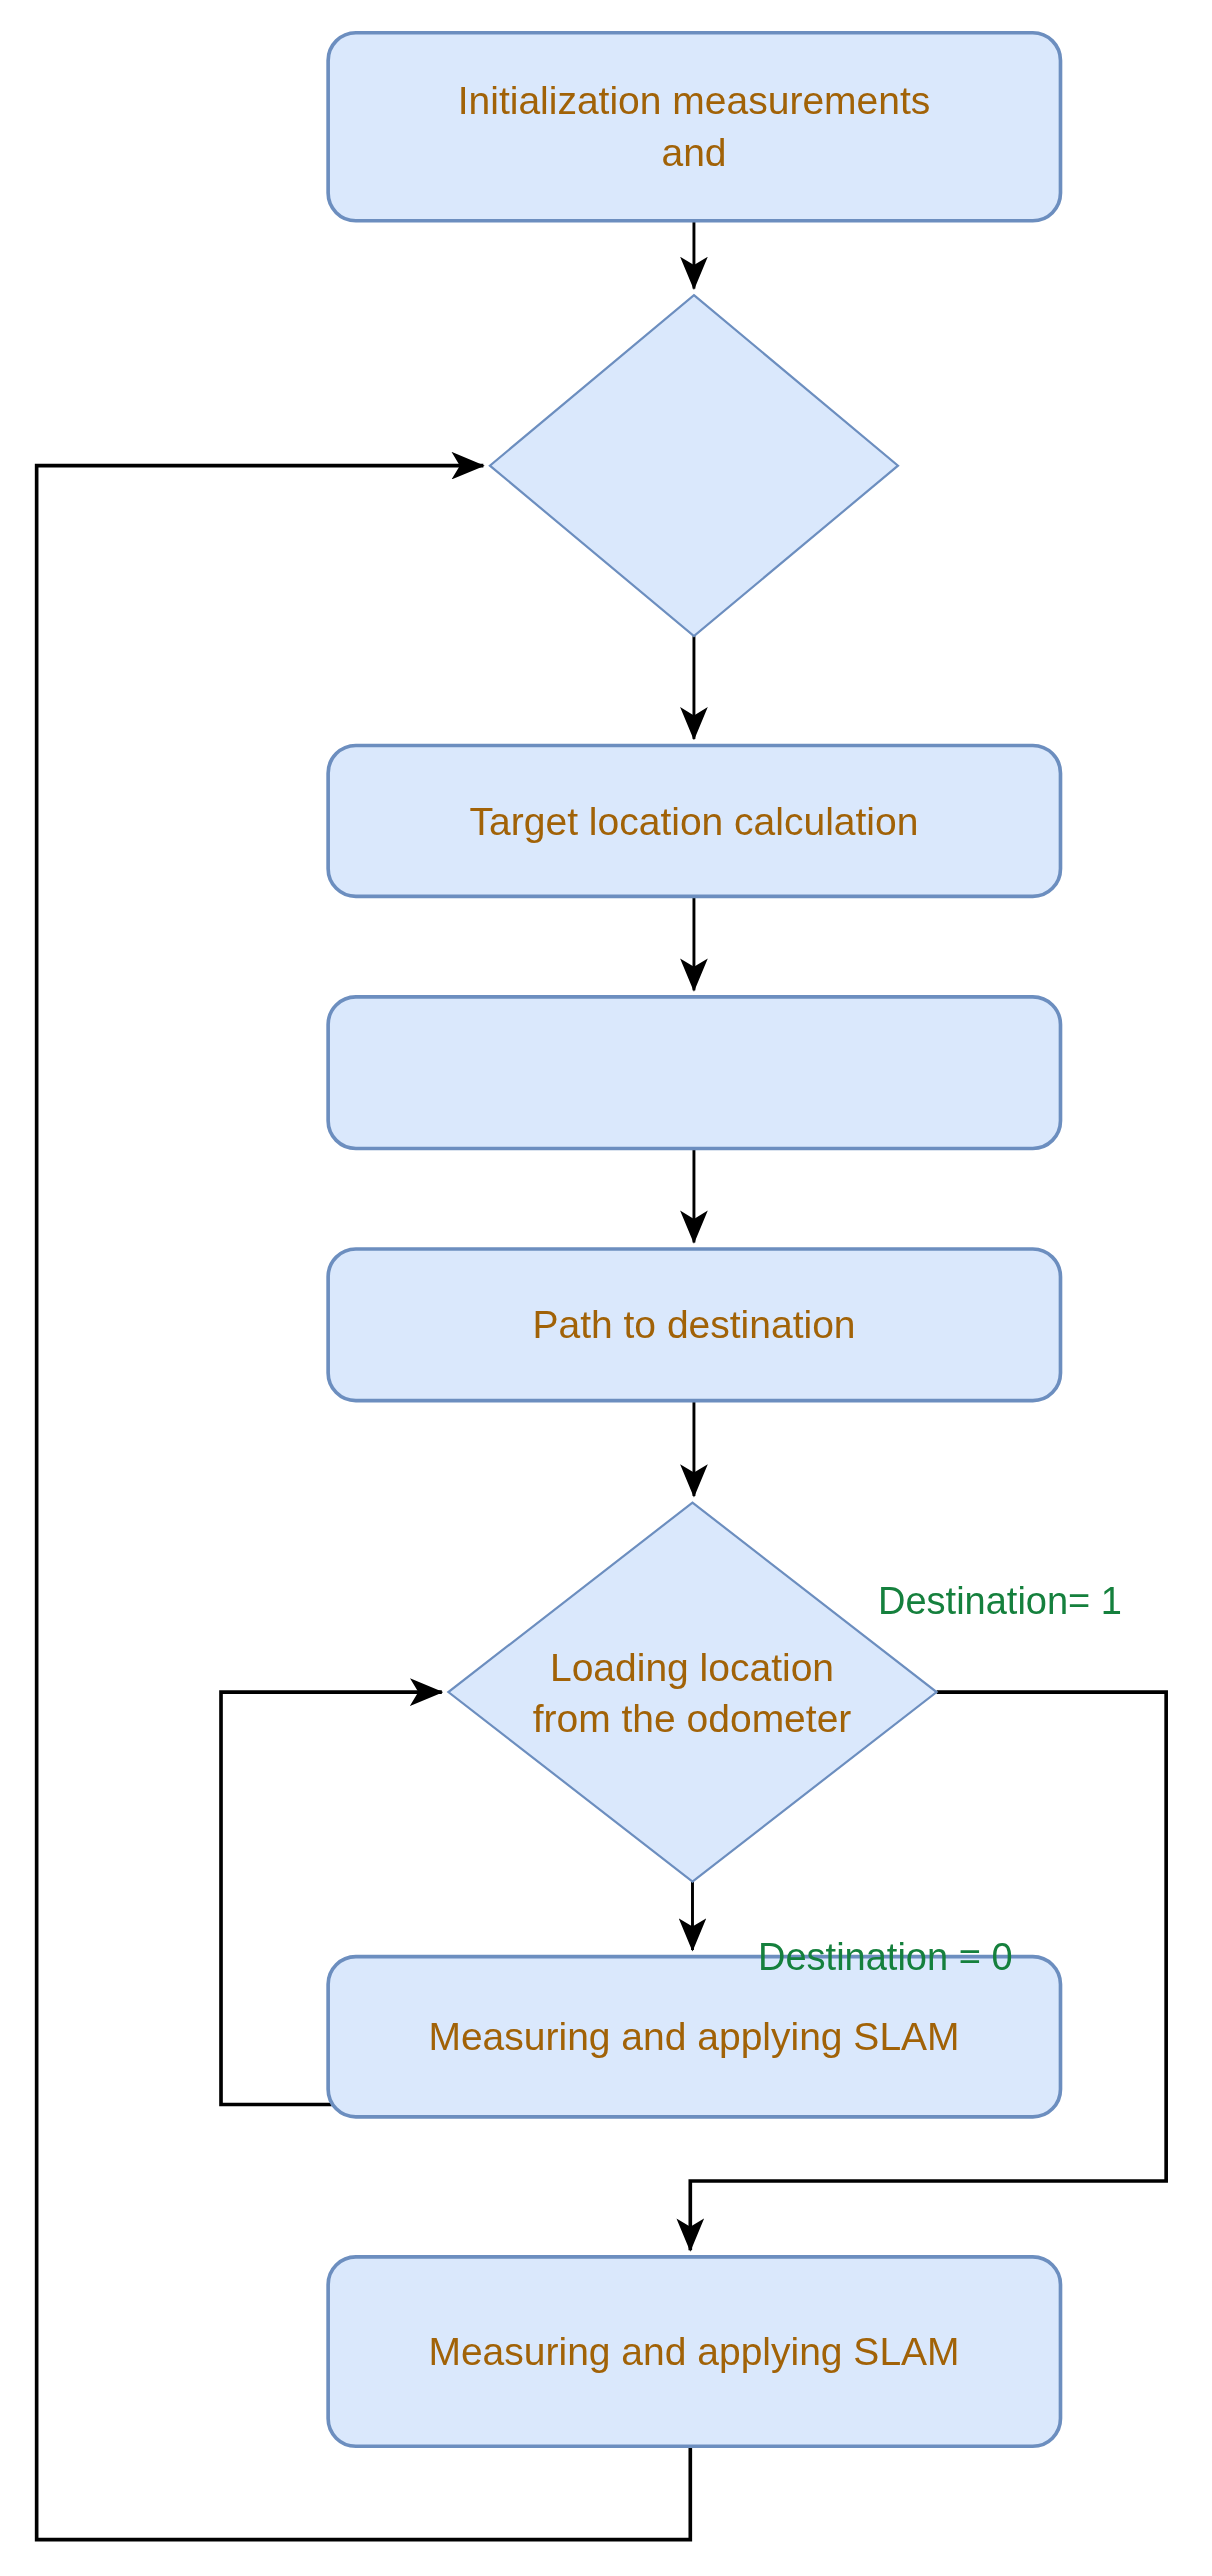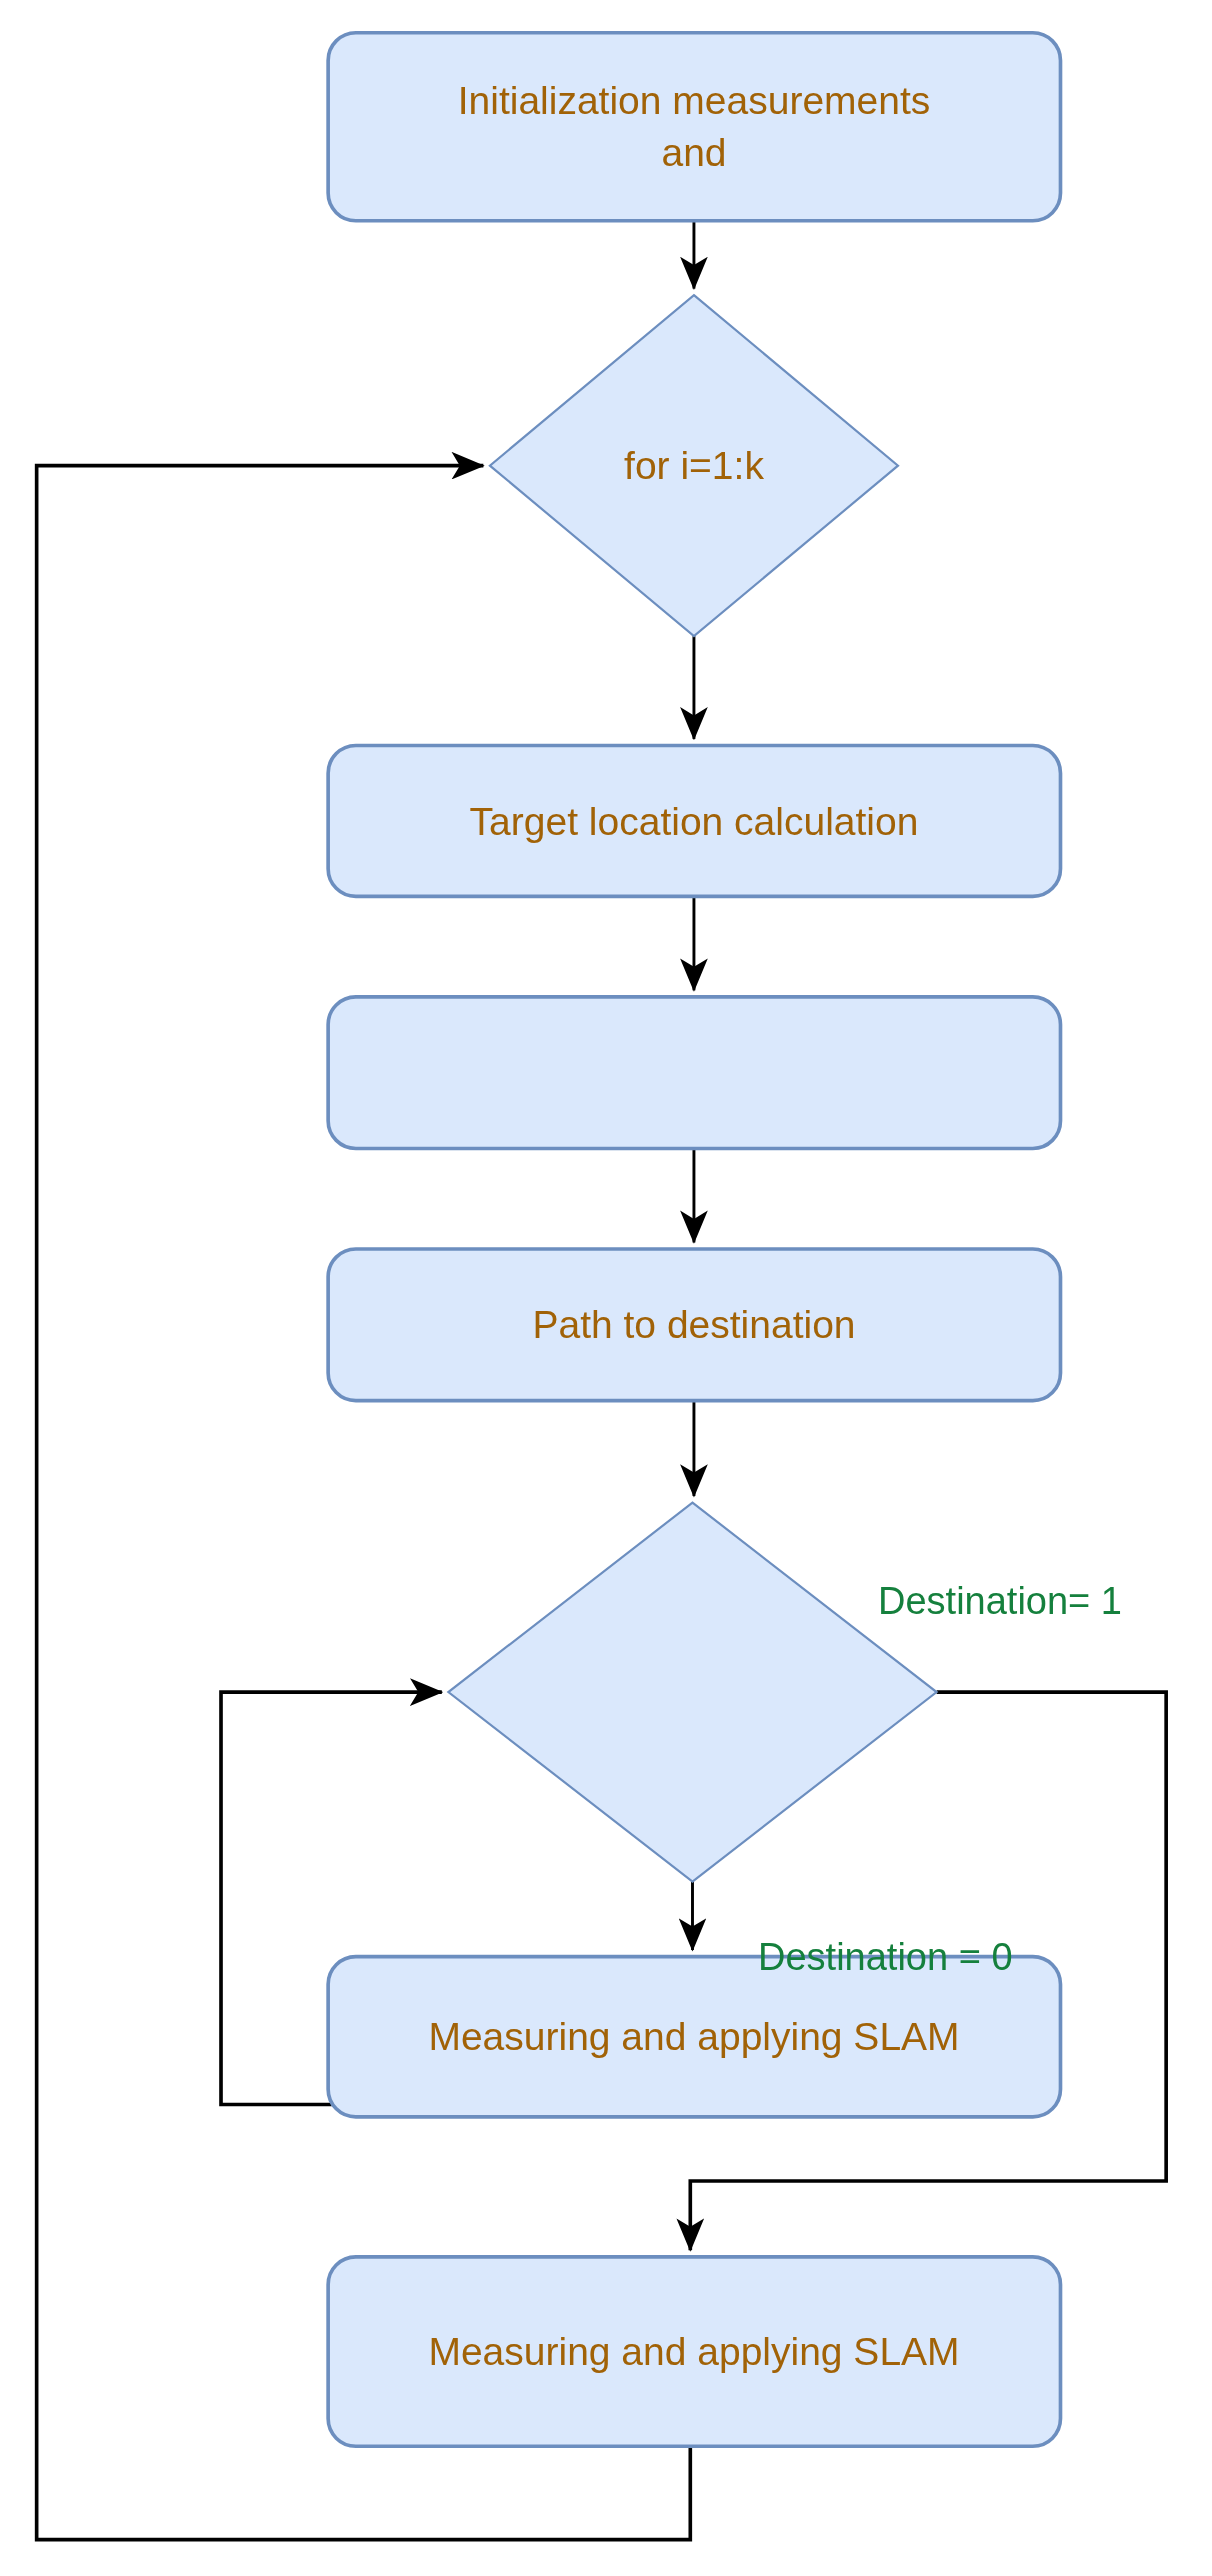--- a/index.html
+++ b/index.html
@@ -92,33 +92,34 @@
     <polygon class="decision" points="950,2062 1285,2322 950,2582 615,2322"></polygon>
     <rect class="node" x="450" y="2685" width="1005" height="220" rx="38" ry="38"></rect>
     <rect class="node" x="450" y="3097" width="1005" height="260" rx="38" ry="38"></rect>
   </svg>
 
   <div class="node-label" style="left:328px; top:33px; width:732px; height:188px;">
     <div>Initialization measurements</div>
     <div>and</div>
   </div>
 
-  <div class="node-label" style="left:490px; top:295px; width:408px; height:341px;">
-    <div>for i=1:k</div>
-  </div>
 
   <div class="node-label" style="left:328px; top:746px; width:732px; height:151px;">
     <div>Target location calculation</div>
   </div>
 
 
   <div class="node-label" style="left:328px; top:1249px; width:732px; height:152px;">
     <div>Path to destination</div>
   </div>
 
+  <div class="node-label" style="left:448px; top:1503px; width:488px; height:379px; line-height:51px;">
+    <div>Loading location</div>
+    <div>from the odometer</div>
+  </div>
 
   <div class="node-label" style="left:328px; top:1957px; width:732px; height:160px;">
     <div>Measuring and applying SLAM</div>
   </div>
 
   <div class="node-label" style="left:328px; top:2257px; width:732px; height:189px;">
     <div>Measuring and applying SLAM</div>
   </div>
 
   <div class="edge-label" style="left:878px; top:1580px;">Destination= 1</div>

